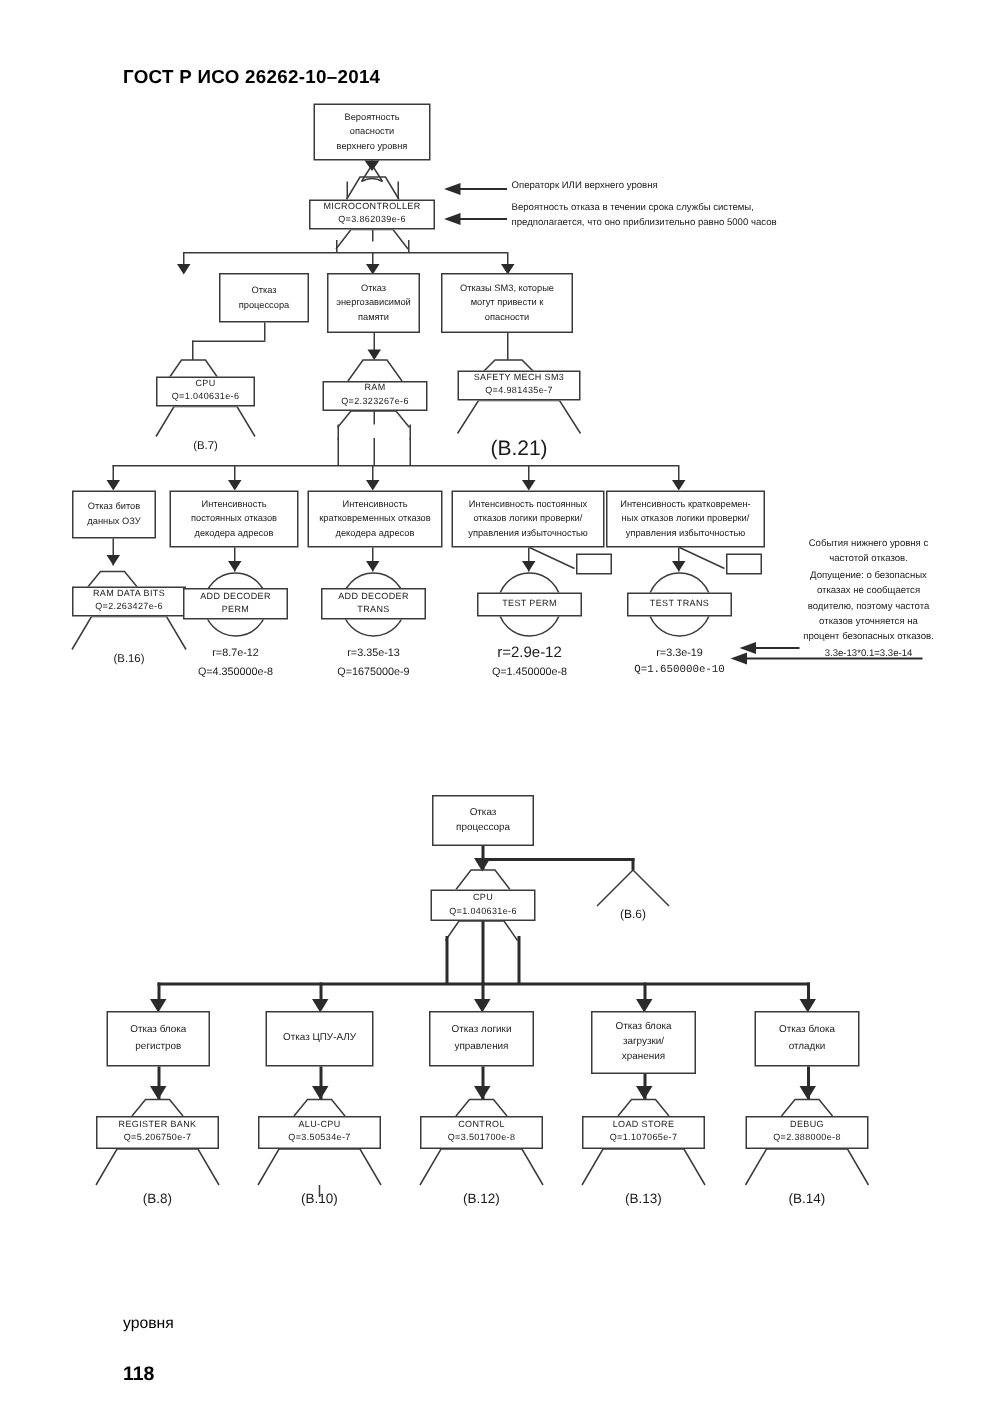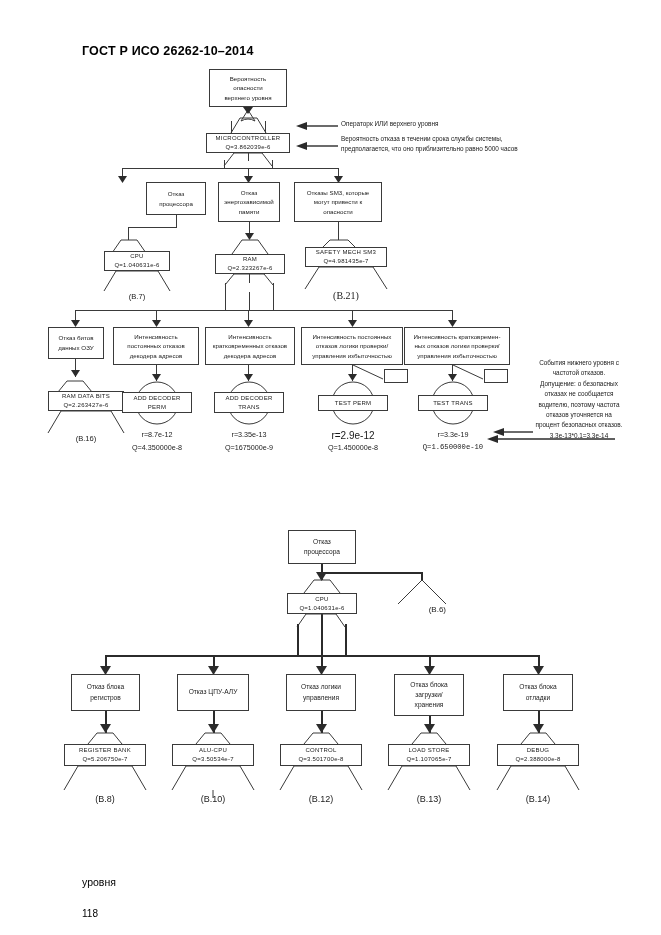--- a/index.html
+++ b/index.html
@@ -24,22 +24,22 @@
     top: 44px;
     font-size: 12.5px;
     font-weight: bold;
     letter-spacing: 0.2px;
     white-space: nowrap;
   }
   .pagenum {
     position: absolute;
     left: 82px;
     top: 908px;
-    font-size: 10px;
-    font-weight: normal;
+    font-size: 13px;
+    font-weight: bold;
   }
 
   
   .abs { position: absolute; }
 
   
   .node {
     position: absolute;
     border: 1px solid #3a3a3a;
     background: #ffffff;
@@ -243,21 +243,21 @@
   <svg class="gate" style="left:322px; top:240px; width:34px; height:9px;">
     <polyline points="0,8 8,0 26,0 34,8"></polyline>
   </svg>
   <div class="ev" style="left:305px; top:247px; width:82px; height:20px;">
     <span class="ln">SAFETY MECH SM3</span>
     <span class="ln">Q=4.981435e-7</span>
   </div>
   <svg class="gate" style="left:305px; top:267px; width:82px; height:22px;">
     <polyline points="0,22 14,0 68,0 82,22"></polyline>
   </svg>
-  <div class="lbl c" style="left:305px; top:290px; width:82px; font-size:10px;font-family:Liberation Serif, serif;">(В.21)</div>
+  <div class="lbl c" style="left:305px; top:290px; width:82px; font-size:14px;">(В.21)</div>
 
   <div class="ln-v abs" style="left:249px; top:274px; height:9px;"></div>
   <svg class="gate" style="left:225px; top:274px; width:48px; height:12px;">
     <polyline points="0,11 9,0 39,0 48,11"></polyline>
   </svg>
   <div class="ln-v abs" style="left:225px; top:283px; height:10px;"></div>
   <div class="ln-v abs" style="left:273px; top:283px; height:10px;"></div>
   <div class="ln-h abs" style="left:75px; top:310px; width:377px;"></div>
   <div class="ln-v abs" style="left:225px; top:292px; height:18px;"></div>
   <div class="ln-v abs" style="left:249px; top:292px; height:18px;"></div>
@@ -416,21 +416,21 @@
 
   <div class="ln-v abs thick" style="left:321px; top:564px; height:16px;"></div>
   <div class="ln-h abs thick" style="left:321px; top:572px; width:102px;"></div>
   <div class="ln-v abs thick" style="left:421px; top:572px; height:8px;"></div>
   <svg class="arrow" style="left:316px; top:572px; width:11px; height:9px;">
     <path d="M0,0 L11,0 L5.5,9 Z"></path>
   </svg>
   <svg class="gate" style="left:398px; top:580px; width:48px; height:24px;">
     <polyline points="0,24 24,0 48,24"></polyline>
   </svg>
-  <div class="lbl c" style="left:398px; top:605px; width:48px; font-size:8px;text-align:right;">(В.6)</div>
+  <div class="lbl c" style="left:398px; top:605px; width:48px; font-size:8px;">(В.6)</div>
 
   <svg class="gate" style="left:304px; top:580px; width:36px; height:14px;">
     <polyline points="0,13 10,0 26,0 36,13"></polyline>
   </svg>
   <div class="ev" style="left:287px; top:593px; width:70px; height:21px;">
     <span class="ln">CPU</span>
     <span class="ln">Q=1.040631e-6</span>
   </div>
 
   <div class="ln-v abs thick" style="left:321px; top:614px; height:10px;"></div>

